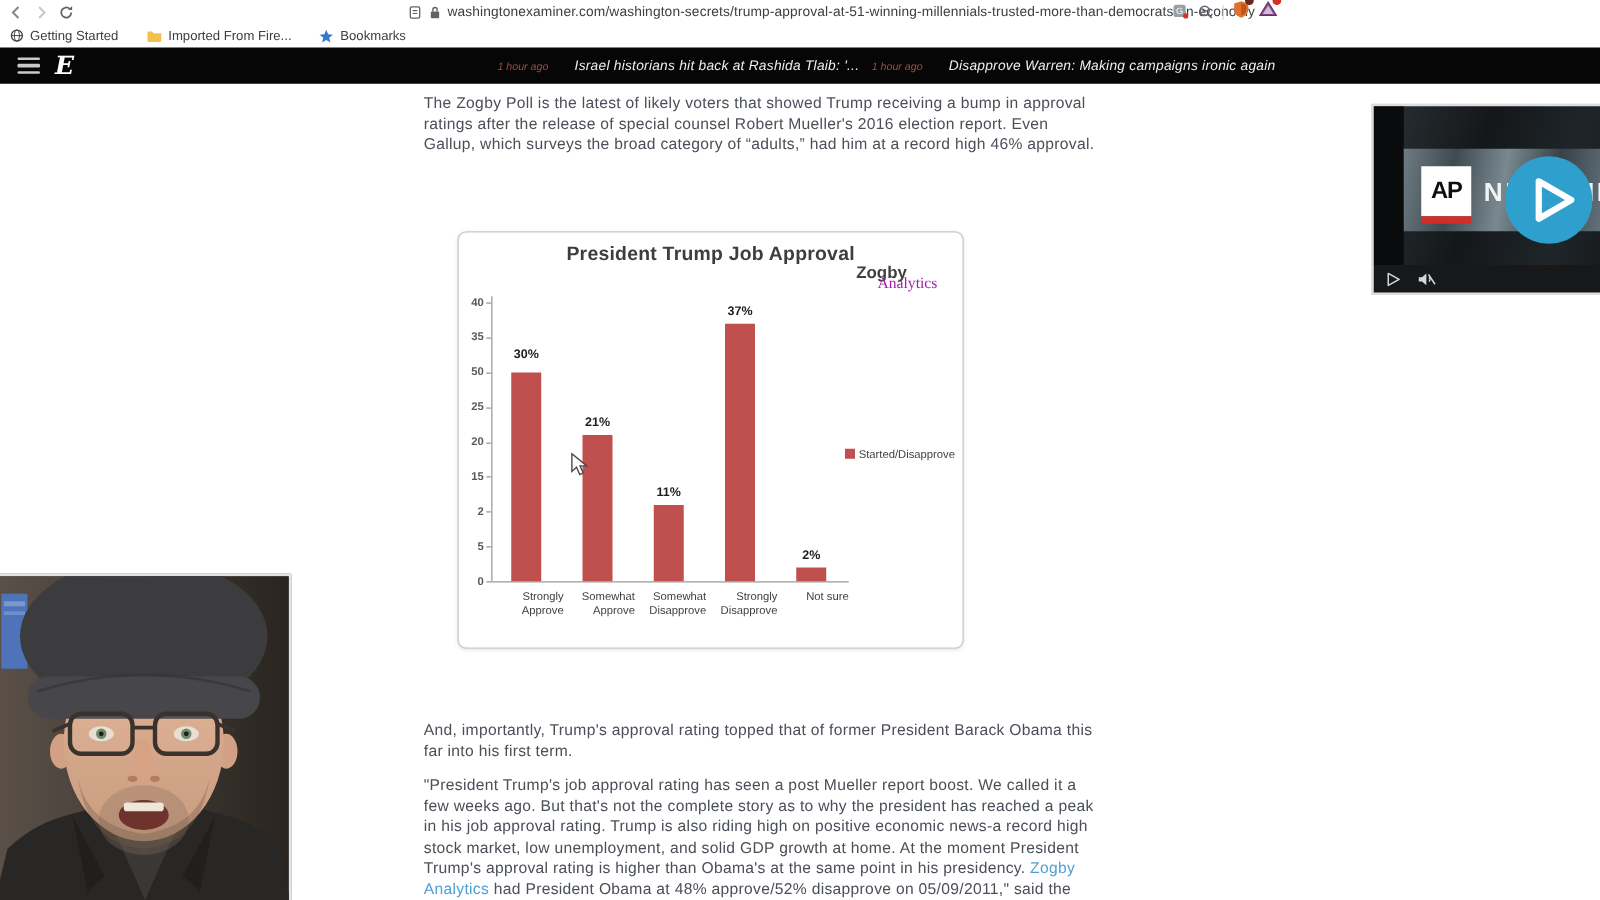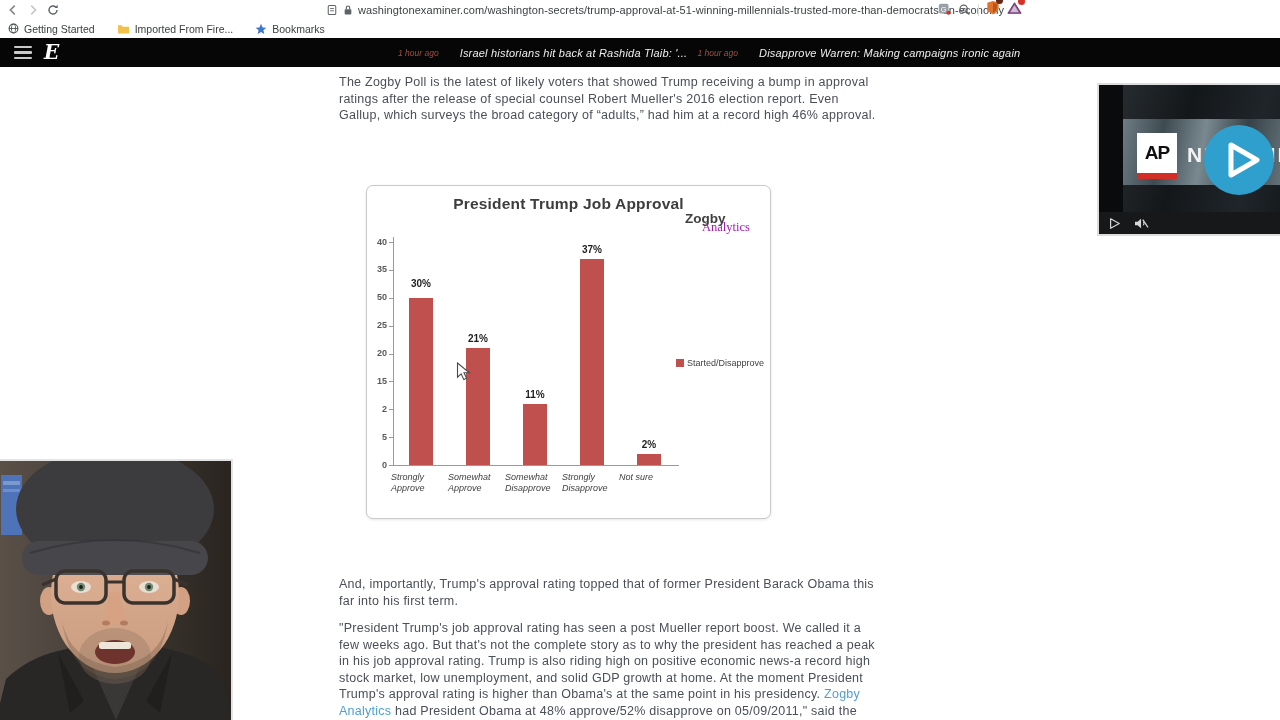--- a/index.html
+++ b/index.html
@@ -38,21 +38,21 @@
   .chart-title { position:absolute; left:0; top:9px; width:100%; text-align:center; font-size:15.5px; font-weight:bold; color:#3d3d3d; letter-spacing:.2px; }
   .zogby-brand { position:absolute; left:318px; top:26px; line-height:12px; }
   .zogby-1 { color:#404040; font-weight:bold; font-size:13.5px; }
   .zogby-2 { display:block; color:#a21caf; font-family:"Liberation Serif",serif; font-size:12.5px; margin-left:17px; margin-top:-4px; }
   .axis-v { position:absolute; width:1px; background:#9a9a9a; }
   .axis-h { position:absolute; height:1px; background:#9a9a9a; }
   .ytick-label { position:absolute; width:20px; left:0; text-align:right; font-size:9px; font-weight:bold; color:#595959; }
   .ytick-mark { position:absolute; height:1px; width:4px; background:#9a9a9a; }
   .chart-bar { position:absolute; width:24px; background:#c0504d; }
   .bar-label { position:absolute; width:40px; text-align:center; font-size:10px; font-weight:bold; color:#1d1d1d; }
-  .x-label { position:absolute; width:60px; text-align:left; font-size:9px; line-height:11px; color:#3f3f3f;font-style:italic; }
+  .x-label { position:absolute; width:60px; text-align:right; font-size:9px; line-height:11px; color:#3f3f3f; }
   .chart-legend { position:absolute; right:6px; top:172px; display:flex; align-items:center; gap:3px; }
   .legend-swatch { width:8px; height:8px; }
   .legend-text { font-size:9px; color:#3f3f3f; }
   
   .video-player { position:absolute; left:1097px; top:83px; width:183px; height:153px; background:#e6e6e6; border:2px solid #ddd; border-right:none; }
   .video-screen { position:relative; width:100%; height:127px; background:linear-gradient(105deg,#2c3236,#14171a 45%,#1f2529 80%,#171b1e); overflow:hidden; }
   .video-black-strip { position:absolute; left:0; top:0; width:24px; height:100%; background:#0a0b0c; }
   .video-banner { position:absolute; left:24px; right:0; top:34px; height:66px; background:linear-gradient(100deg,#7b8a92 0%,#45535a 25%,#8b9ca4 50%,#3b474d 75%,#6f7f87 100%); opacity:.85; }
   .ap-box { position:absolute; left:38px; top:48px; width:40px; height:40px; background:#fff; display:flex; align-items:center; justify-content:center; }
   .ap-box span { font-size:19px; font-weight:900; color:#101010; letter-spacing:-1px; }

